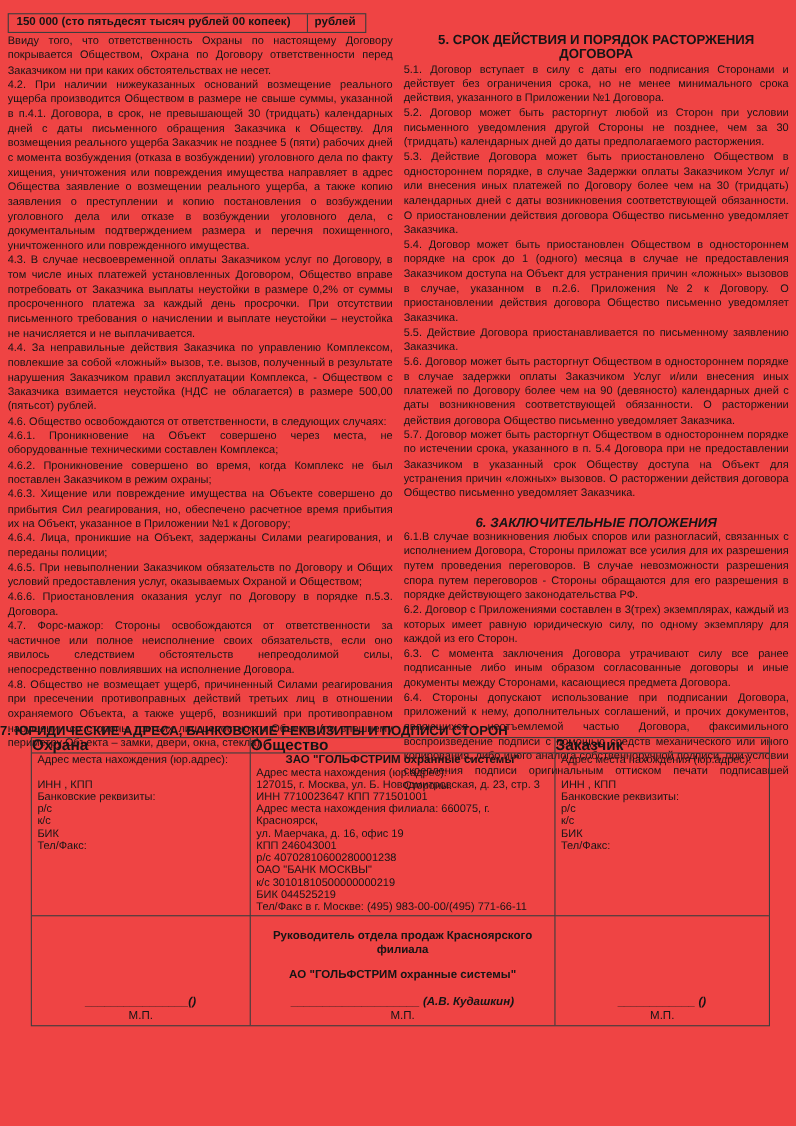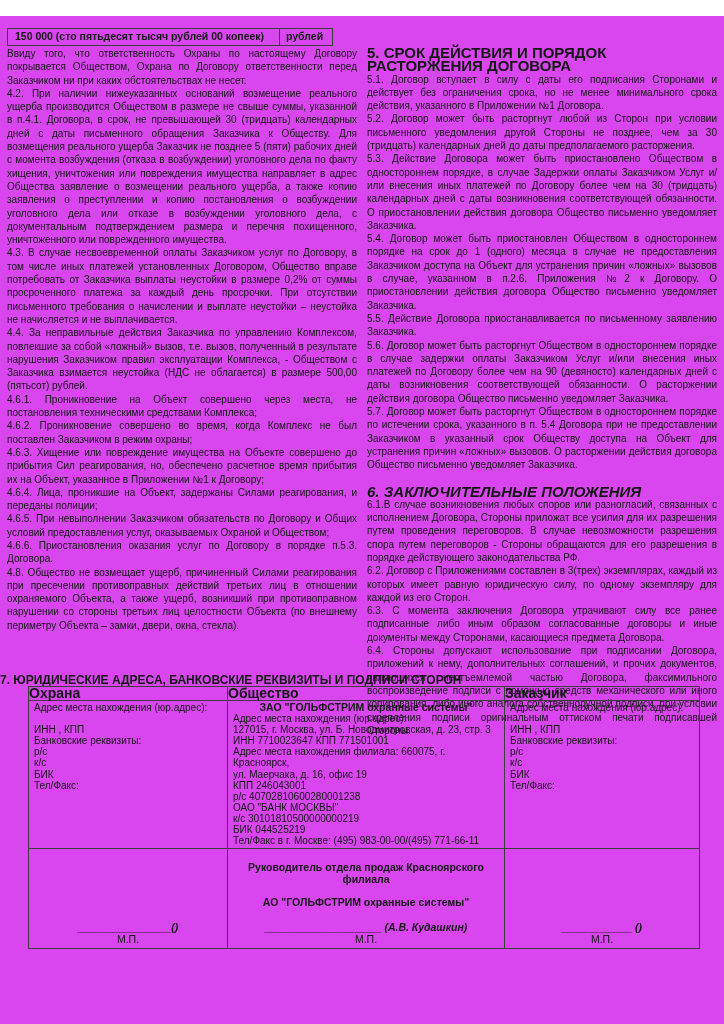--- a/index.html
+++ b/index.html
@@ -1,37 +1,37 @@
 <!DOCTYPE html>
 <html><head>
 <meta charset="utf-8">
 <style>
   html,body{margin:0;padding:0;}
   body{
     width:724px;height:1024px;position:relative;background:#ffffff;
     font-family:"Liberation Sans",sans-serif;color:#151515;
     -webkit-font-smoothing:antialiased;
   }
-  .page{position:absolute;inset:0;background:#d946ef;margin-top:16px;}
+  .page{position:absolute;inset:0;background:#ef4444;}
 
   
   .mini-table{
     position:absolute;left:7px;top:12px;width:326px;display:flex;
     border:1.5px solid #3d3d3d;font-weight:bold;font-size:10.5px;line-height:15px;
     box-sizing:border-box;
   }
   .mini-amount{width:272px;border-right:1.5px solid #3d3d3d;padding:0 2px 1px 7px;box-sizing:border-box;white-space:nowrap;overflow:hidden;}
   .mini-currency{flex:1;padding:0 2px 1px 6px;}
 
   
   .col{position:absolute;top:31px;width:350px;}
   .col-left{left:7px;}
   .col-right{left:367px;top:30px;}
   .para{margin:0;text-align:justify;font-size:10px;line-height:13.3px;}
-  .sec-heading{margin:0;font-weight:bold;font-size:15px;line-height:13.3px;}
+  .sec-heading{margin:0;text-align:center;font-weight:bold;font-size:12px;line-height:13.3px;}
   .gap-above{margin-top:13px;font-style:italic;}
 
   
   .sec7-title{position:absolute;left:0;right:0;top:657px;text-align:left;font-weight:bold;font-size:12px;}
   .legal-table{
     position:absolute;left:28px;top:670px;width:672px;box-sizing:border-box;
     display:grid;grid-template-columns:199px 277px 1fr;
     border:1.5px solid #3d3d3d;font-size:10px;line-height:11.1px;
   }
   .lt-cell{box-sizing:border-box;padding:1px 5px 2px 5px;}
@@ -54,26 +54,28 @@
   <div class="mini-table">
     <div class="mini-amount">150 000 (сто пятьдесят тысяч рублей 00 копеек)</div>
     <div class="mini-currency">рублей</div>
   </div>
 
   <div class="col col-left">
       <p class="para">Ввиду того, что ответственность Охраны по настоящему Договору покрывается Обществом, Охрана по Договору ответственности перед Заказчиком ни при каких обстоятельствах не несет.</p>
       <p class="para">4.2. При наличии нижеуказанных оснований возмещение реального ущерба производится Обществом в размере не свыше суммы, указанной в п.4.1. Договора, в срок, не превышающей 30 (тридцать) календарных дней с даты письменного обращения Заказчика к Обществу. Для возмещения реального ущерба Заказчик не позднее 5 (пяти) рабочих дней с момента возбуждения (отказа в возбуждении) уголовного дела по факту хищения, уничтожения или повреждения имущества направляет в адрес Общества заявление о возмещении реального ущерба, а также копию заявления о преступлении и копию постановления о возбуждении уголовного дела или отказе в возбуждении уголовного дела, с документальным подтверждением размера и перечня похищенного, уничтоженного или поврежденного имущества.</p>
       <p class="para">4.3. В случае несвоевременной оплаты Заказчиком услуг по Договору, в том числе иных платежей установленных Договором, Общество вправе потребовать от Заказчика выплаты неустойки  в размере 0,2% от суммы просроченного платежа за каждый день просрочки. При отсутствии письменного требования о начислении и выплате неустойки – неустойка не начисляется и не выплачивается.</p>
       <p class="para">4.4. За неправильные действия Заказчика по управлению Комплексом, повлекшие за собой «ложный» вызов, т.е. вызов, полученный в результате нарушения Заказчиком правил эксплуатации Комплекса, - Обществом с Заказчика взимается неустойка (НДС не облагается) в размере 500,00 (пятьсот) рублей.</p>
-      <p class="para">4.6.1. Проникновение на Объект совершено через места, не постановления техническими средствами Комплекса;</p>
+      <p class="para">4.6. Общество  освобождаются от ответственности, в следующих случаях:</p>
+      <p class="para">4.6.1. Проникновение на Объект совершено через места, не оборудованные техническими составлен Комплекса;</p>
       <p class="para">4.6.2. Проникновение совершено во время, когда Комплекс не был поставлен Заказчиком в режим охраны;</p>
       <p class="para">4.6.3. Хищение или повреждение имущества на Объекте совершено до прибытия Сил реагирования, но, обеспечено расчетное время прибытия их на Объект, указанное в Приложении №1 к Договору;</p>
       <p class="para">4.6.4. Лица, проникшие на Объект, задержаны Силами реагирования, и переданы полиции;</p>
       <p class="para">4.6.5. При невыполнении Заказчиком обязательств по Договору и Общих условий предоставления услуг, оказываемых Охраной и Обществом;</p>
       <p class="para">4.6.6. Приостановления оказания услуг по Договору в порядке п.5.3. Договора.</p>
+      <p class="para">4.7. Форс-мажор: Стороны освобождаются от ответственности за частичное или полное неисполнение своих обязательств, если оно явилось следствием обстоятельств непреодолимой силы, непосредственно повлиявших на исполнение Договора.</p>
       <p class="para">4.8. Общество не возмещает ущерб, причиненный Силами реагирования при пресечении противоправных действий третьих лиц в отношении охраняемого Объекта, а также ущерб, возникший при противоправном нарушении со стороны третьих лиц целостности Объекта (по внешнему периметру Объекта – замки, двери, окна, стекла).</p>
     </div>
 
   <div class="col col-right">
     <div class="sec-heading">5. СРОК ДЕЙСТВИЯ И ПОРЯДОК РАСТОРЖЕНИЯ  ДОГОВОРА</div>
     <div>
         <p class="para">5.1. Договор вступает в силу с даты его подписания Сторонами и действует без ограничения срока, но не менее минимального срока действия, указанного в Приложении №1 Договора.</p>
         <p class="para">5.2. Договор может быть расторгнут любой из Сторон при условии письменного уведомления другой Стороны не позднее, чем за 30 (тридцать) календарных дней до даты предполагаемого расторжения.</p>
         <p class="para">5.3. Действие Договора может быть приостановлено Обществом в одностороннем порядке, в случае Задержки оплаты Заказчиком Услуг и/или внесения иных платежей по Договору более чем на 30 (тридцать) календарных дней с даты возникновения соответствующей обязанности. О приостановлении действия договора Общество письменно уведомляет Заказчика.</p>
         <p class="para">5.4. Договор может быть приостановлен Обществом в одностороннем порядке на срок до 1 (одного) месяца в случае не предоставления Заказчиком доступа на Объект для устранения причин «ложных» вызовов в случае, указанном в п.2.6. Приложения №2 к Договору. О приостановлении действия договора Общество письменно уведомляет Заказчика.</p>

